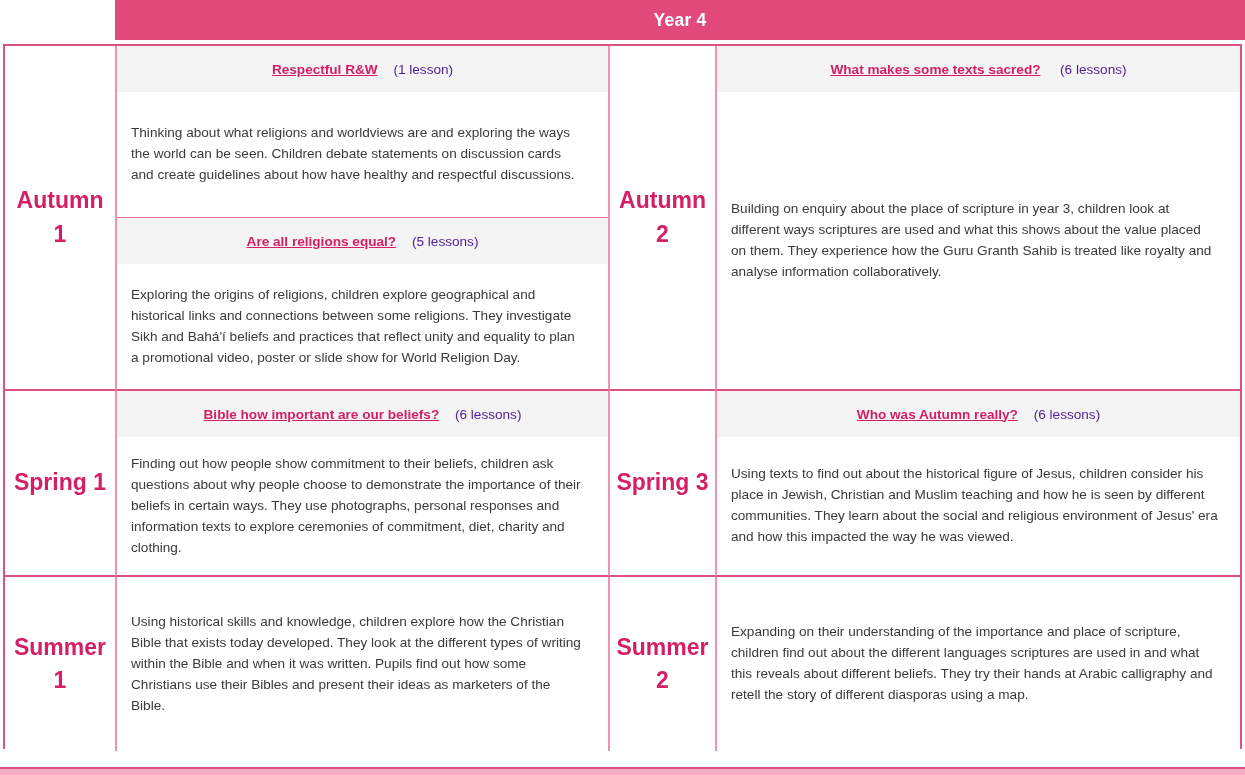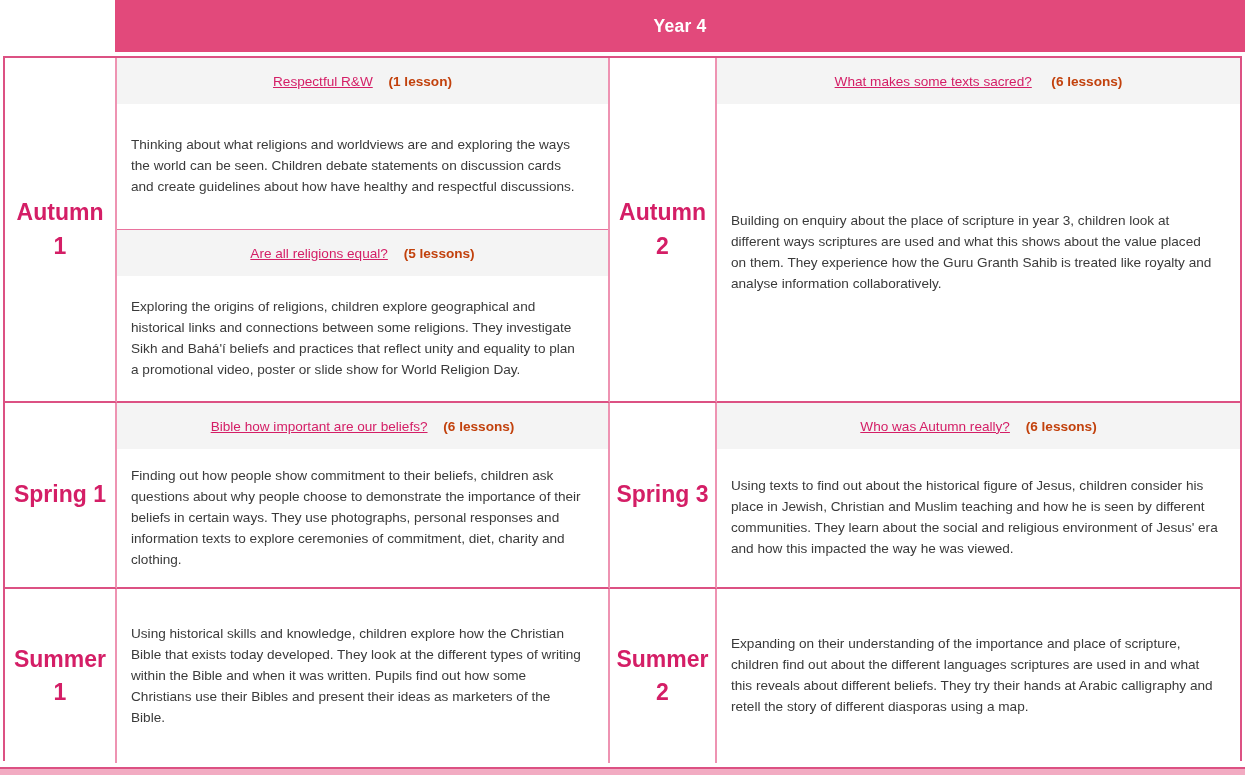--- a/index.html
+++ b/index.html
@@ -6,21 +6,21 @@
   html, body { background: #ffffff; }
   body {
     width: 1245px; height: 775px;
     font-family: "Liberation Sans", "DejaVu Sans", sans-serif;
     color: #333333;
     position: relative;
     overflow: hidden;
   }
 
   
-  .year-band-row { display: flex; height: 52px; }
+  .year-band-row { display: flex; height: 40px; }
   .year-band-spacer { width: 115px; }
   .year-band {
     flex: 1;
     background: #e2497b;
     display: flex; align-items: center; justify-content: center;
   }
   .year-band span {
     color: #ffffff; font-weight: 700; font-size: 17.5px; letter-spacing: .2px;
   }
 
@@ -59,23 +59,23 @@
   .unit-header {
     background: #f4f4f4;
     min-height: 46px; flex: 0 0 auto;
     display: flex; align-items: center; justify-content: center;
     text-align: center;
     padding: 6px 10px;
     font-size: 13.6px; font-weight: 700;
   }
   .lesson-link {
     color: #d41e66; text-decoration: underline; cursor: pointer;
-    font-weight: 400;
-  }
-  .lesson-count { color: #c2410c; font-weight: 700; white-space: pre; margin-left: 12px; }
+    font-weight: 700;
+  }
+  .lesson-count { color: #4c1d95; font-weight: 400; white-space: pre; margin-left: 12px; }
   .unit-body {
     flex: 1 1 auto; min-height: 0;
     display: flex; align-items: center;
     padding: 6px 22px 8px 14px;
   }
   .unit-body p {
     font-size: 13.6px; line-height: 21px; color: #3a3a3a;
   }
 
   

